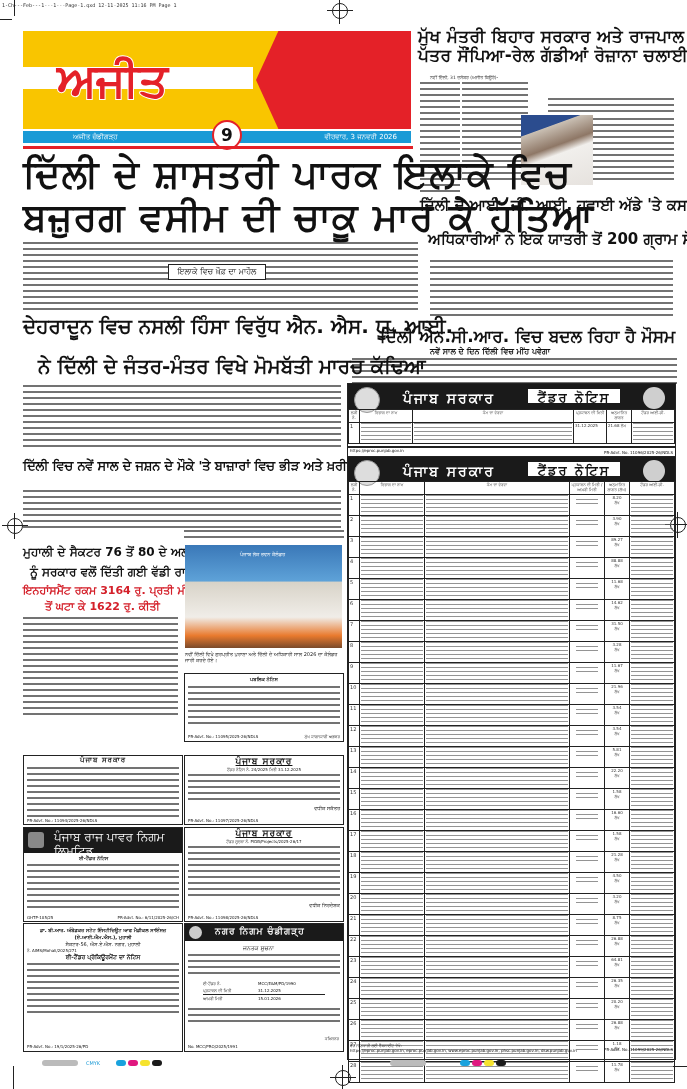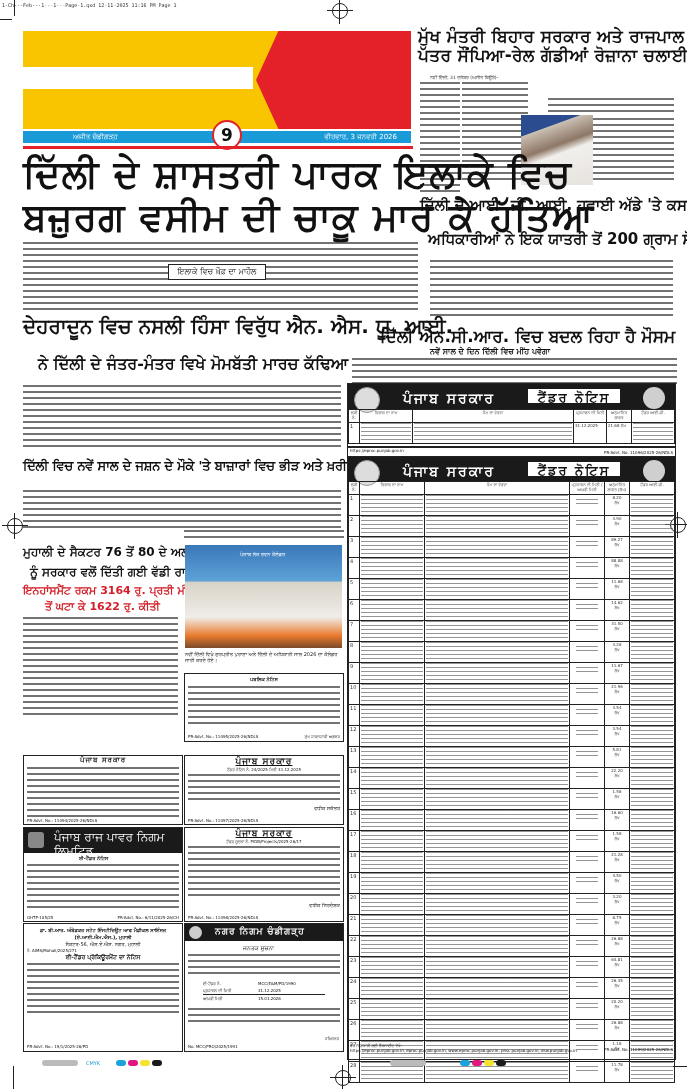--- a/index.html
+++ b/index.html
@@ -62,20 +62,21 @@
 <div class="abs reg" style="left:332px;top:3px"></div>
 <div class="abs reg" style="left:7px;top:518px"></div>
 <div class="abs reg" style="left:670px;top:517px"></div>
 <div class="abs reg" style="left:335px;top:1070px"></div>
 <div class="abs crop" style="left:13px;top:1066px;width:1px;height:23px"></div>
 <div class="abs crop" style="left:673px;top:1066px;width:14px;height:1px"></div>
 
 <div class="abs mast">
   <div class="stripe"></div>
   <div class="red"></div>
+  <div class="ajit">ਅਜੀਤ</div>
 </div>
 <div class="abs bluebar">
   <span class="l">ਅਜੀਤ ਚੰਡੀਗੜ੍ਹ</span>
   <span class="r">ਵੀਰਵਾਰ, 3 ਜਨਵਰੀ 2026</span>
 </div>
 <div class="abs pageno">9</div>
 <div class="abs redrule"></div>
 
 <div class="abs" style="left:418px;top:28px;width:255px;">
   <div class="h1" style="font-size:17px;letter-spacing:.3px">ਮੁੱਖ ਮੰਤਰੀ ਬਿਹਾਰ ਸਰਕਾਰ ਅਤੇ ਰਾਜਪਾਲ ਨੂੰ ਮੰਗ</div>
@@ -96,21 +97,21 @@
 <div class="abs txt" style="left:430px;top:260px;width:243px;height:56px"></div>
 
 <div class="abs txt" style="left:23px;top:242px;width:395px;height:70px"></div>
 <div class="abs tag-box" style="left:168px;top:264px;width:96px;height:14px">ਇਲਾਕੇ ਵਿਚ ਖ਼ੌਫ਼ ਦਾ ਮਾਹੌਲ</div>
 
 <div class="abs h1" style="left:380px;top:328px;font-size:17px">ਦਿੱਲੀ ਐਨ.ਸੀ.ਆਰ. ਵਿਚ ਬਦਲ ਰਿਹਾ ਹੈ ਮੌਸਮ</div>
 <div class="abs" style="left:430px;top:347px;font-size:8px;font-weight:bold">ਨਵੇਂ ਸਾਲ ਦੇ ਦਿਨ ਦਿੱਲੀ ਵਿਚ ਮੀਂਹ ਪਵੇਗਾ</div>
 <div class="abs txt" style="left:352px;top:358px;width:325px;height:26px"></div>
 
 <div class="abs h1 sub-head" style="left:23px;top:316px;font-size:20px">ਦੇਹਰਾਦੂਨ ਵਿਚ ਨਸਲੀ ਹਿੰਸਾ ਵਿਰੁੱਧ ਐਨ. ਐਸ. ਯੂ. ਆਈ.</div>
-<div class="abs h1 sub-head" style="left:38px;top:356px;font-size:16px">ਨੇ ਦਿੱਲੀ ਦੇ ਜੰਤਰ-ਮੰਤਰ ਵਿਖੇ ਮੋਮਬੱਤੀ ਮਾਰਚ ਕੱਢਿਆ</div>
+<div class="abs h1 sub-head" style="left:38px;top:356px;font-size:20px">ਨੇ ਦਿੱਲੀ ਦੇ ਜੰਤਰ-ਮੰਤਰ ਵਿਖੇ ਮੋਮਬੱਤੀ ਮਾਰਚ ਕੱਢਿਆ</div>
 <div class="abs txt" style="left:23px;top:385px;width:318px;height:64px"></div>
 
 <div class="abs h1" style="left:23px;top:459px;font-size:13px;letter-spacing:-.2px">ਦਿੱਲੀ ਵਿਚ ਨਵੇਂ ਸਾਲ ਦੇ ਜਸ਼ਨ ਦੇ ਮੌਕੇ 'ਤੇ ਬਾਜ਼ਾਰਾਂ ਵਿਚ ਭੀੜ ਅਤੇ ਖ਼ਰੀਦਦਾਰੀ ਦਾ ਉਤਸ਼ਾਹ</div>
 <div class="abs txt" style="left:23px;top:490px;width:318px;height:40px"></div>
 
 <div class="abs h1" style="left:23px;top:546px;font-size:12px">ਮੁਹਾਲੀ ਦੇ ਸੈਕਟਰ 76 ਤੋਂ 80 ਦੇ ਅਲਾਟੀਆਂ</div>
 <div class="abs h1" style="left:30px;top:566px;font-size:12px">ਨੂੰ ਸਰਕਾਰ ਵਲੋਂ ਦਿੱਤੀ ਗਈ ਵੱਡੀ ਰਾਹਤ</div>
 <div class="abs h1 red-head" style="left:23px;top:585px;font-size:11px">ਇਨਹਾਂਸਮੈਂਟ ਰਕਮ 3164 ਰੁ. ਪ੍ਰਤੀ ਮੀਟਰ</div>
 <div class="abs h1 red-head" style="left:45px;top:601px;font-size:11px">ਤੋਂ ਘਟਾ ਕੇ 1622 ਰੁ. ਕੀਤੀ</div>
 <div class="abs txt" style="left:23px;top:617px;width:155px;height:100px"></div>

